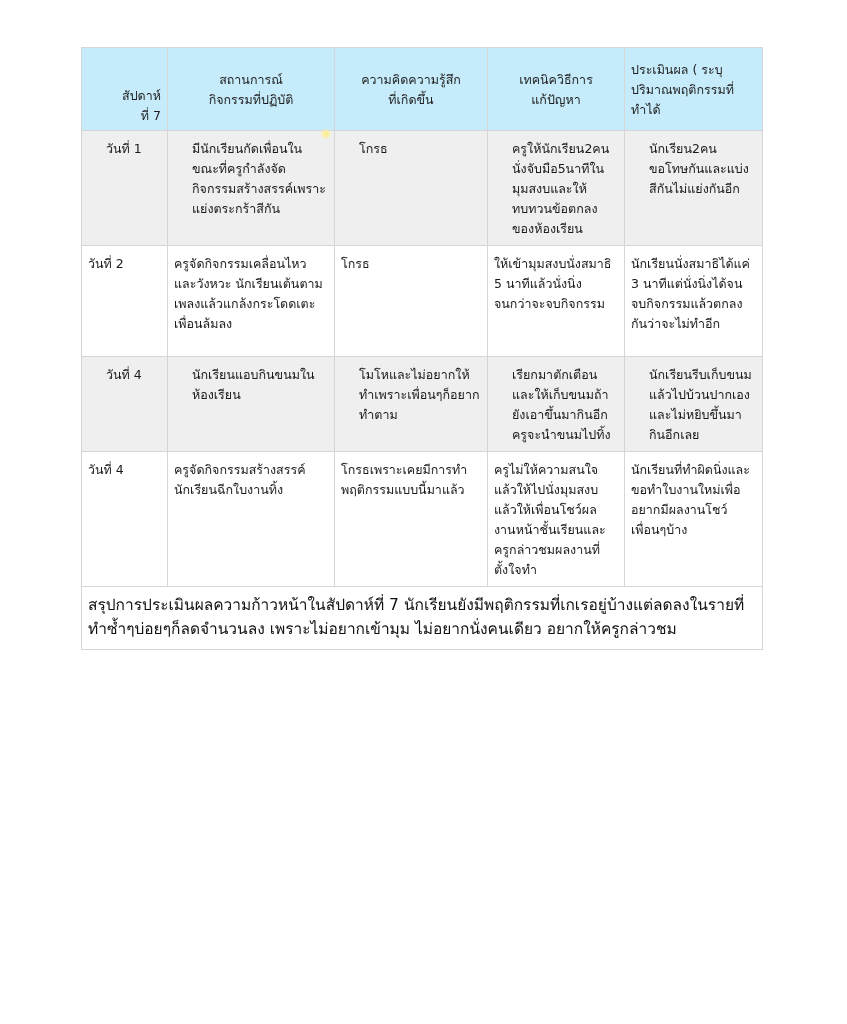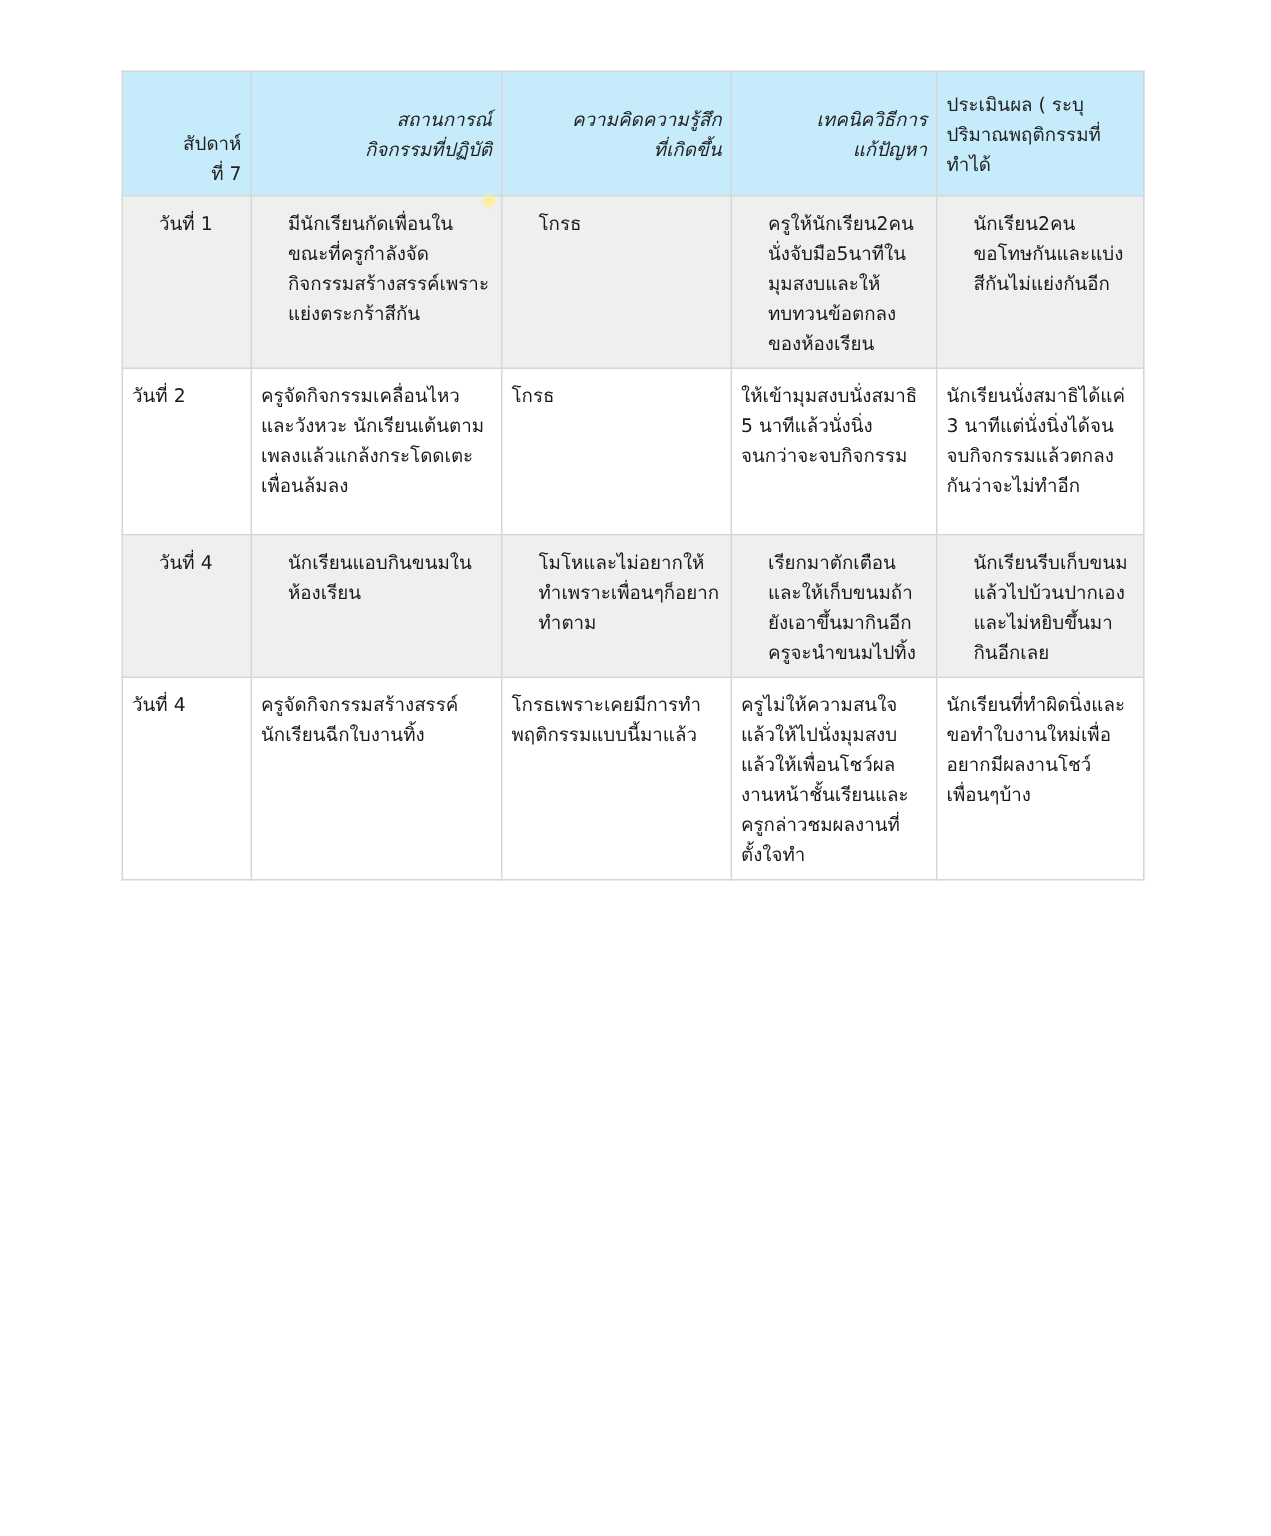--- a/index.html
+++ b/index.html
@@ -46,22 +46,21 @@
       height: 68px;
       vertical-align: middle;
       color: #1f1f1f;
     }
     table.log thead th.week {
       vertical-align: bottom;
       text-align: right;
       padding-bottom: 4px;
     }
     table.log thead th.center {
-      text-align: right;
-      font-style: italic;
+      text-align: center;
     }
     table.log thead th.left {
       text-align: left;
     }
     table.log tbody tr.odd td { background: #efefef; padding-left: 24px; }
     table.log tbody tr.even td { background: #ffffff; margin-top: 28px; }
 
     tr.r1 td { height: 76px; }
     tr.r2 td { height: 96px; }
     tr.r3 td { height: 76px; }
@@ -143,16 +142,19 @@
         <td>เรียกมาตักเตือนและให้เก็บขนมถ้ายังเอาขึ้นมากินอีกครูจะนำขนมไปทิ้ง</td>
         <td>นักเรียนรีบเก็บขนมแล้วไปบ้วนปากเองและไม่หยิบขึ้นมากินอีกเลย</td>
       </tr>
       <tr class="even r4">
         <td class="day-label">วันที่ 4</td>
         <td>ครูจัดกิจกรรมสร้างสรรค์นักเรียนฉีกใบงานทิ้ง</td>
         <td>โกรธเพราะเคยมีการทำพฤติกรรมแบบนี้มาแล้ว</td>
         <td>ครูไม่ให้ความสนใจแล้วให้ไปนั่งมุมสงบแล้วให้เพื่อนโชว์ผลงานหน้าชั้นเรียนและครูกล่าวชมผลงานที่ตั้งใจทำ</td>
         <td>นักเรียนที่ทำผิดนิ่งและขอทำใบงานใหม่เพื่ออยากมีผลงานโชว์เพื่อนๆบ้าง</td>
       </tr>
+      <tr>
+        <td colspan="5" class="summary">สรุปการประเมินผลความก้าวหน้าในสัปดาห์ที่ 7 นักเรียนยังมีพฤติกรรมที่เกเรอยู่บ้างแต่ลดลงในรายที่ทำซ้ำๆบ่อยๆก็ลดจำนวนลง เพราะไม่อยากเข้ามุม ไม่อยากนั่งคนเดียว อยากให้ครูกล่าวชม</td>
+      </tr>
     </tbody>
   </table>
   <div class="hl-dot"></div>
 </div>
 
 </body></html>

